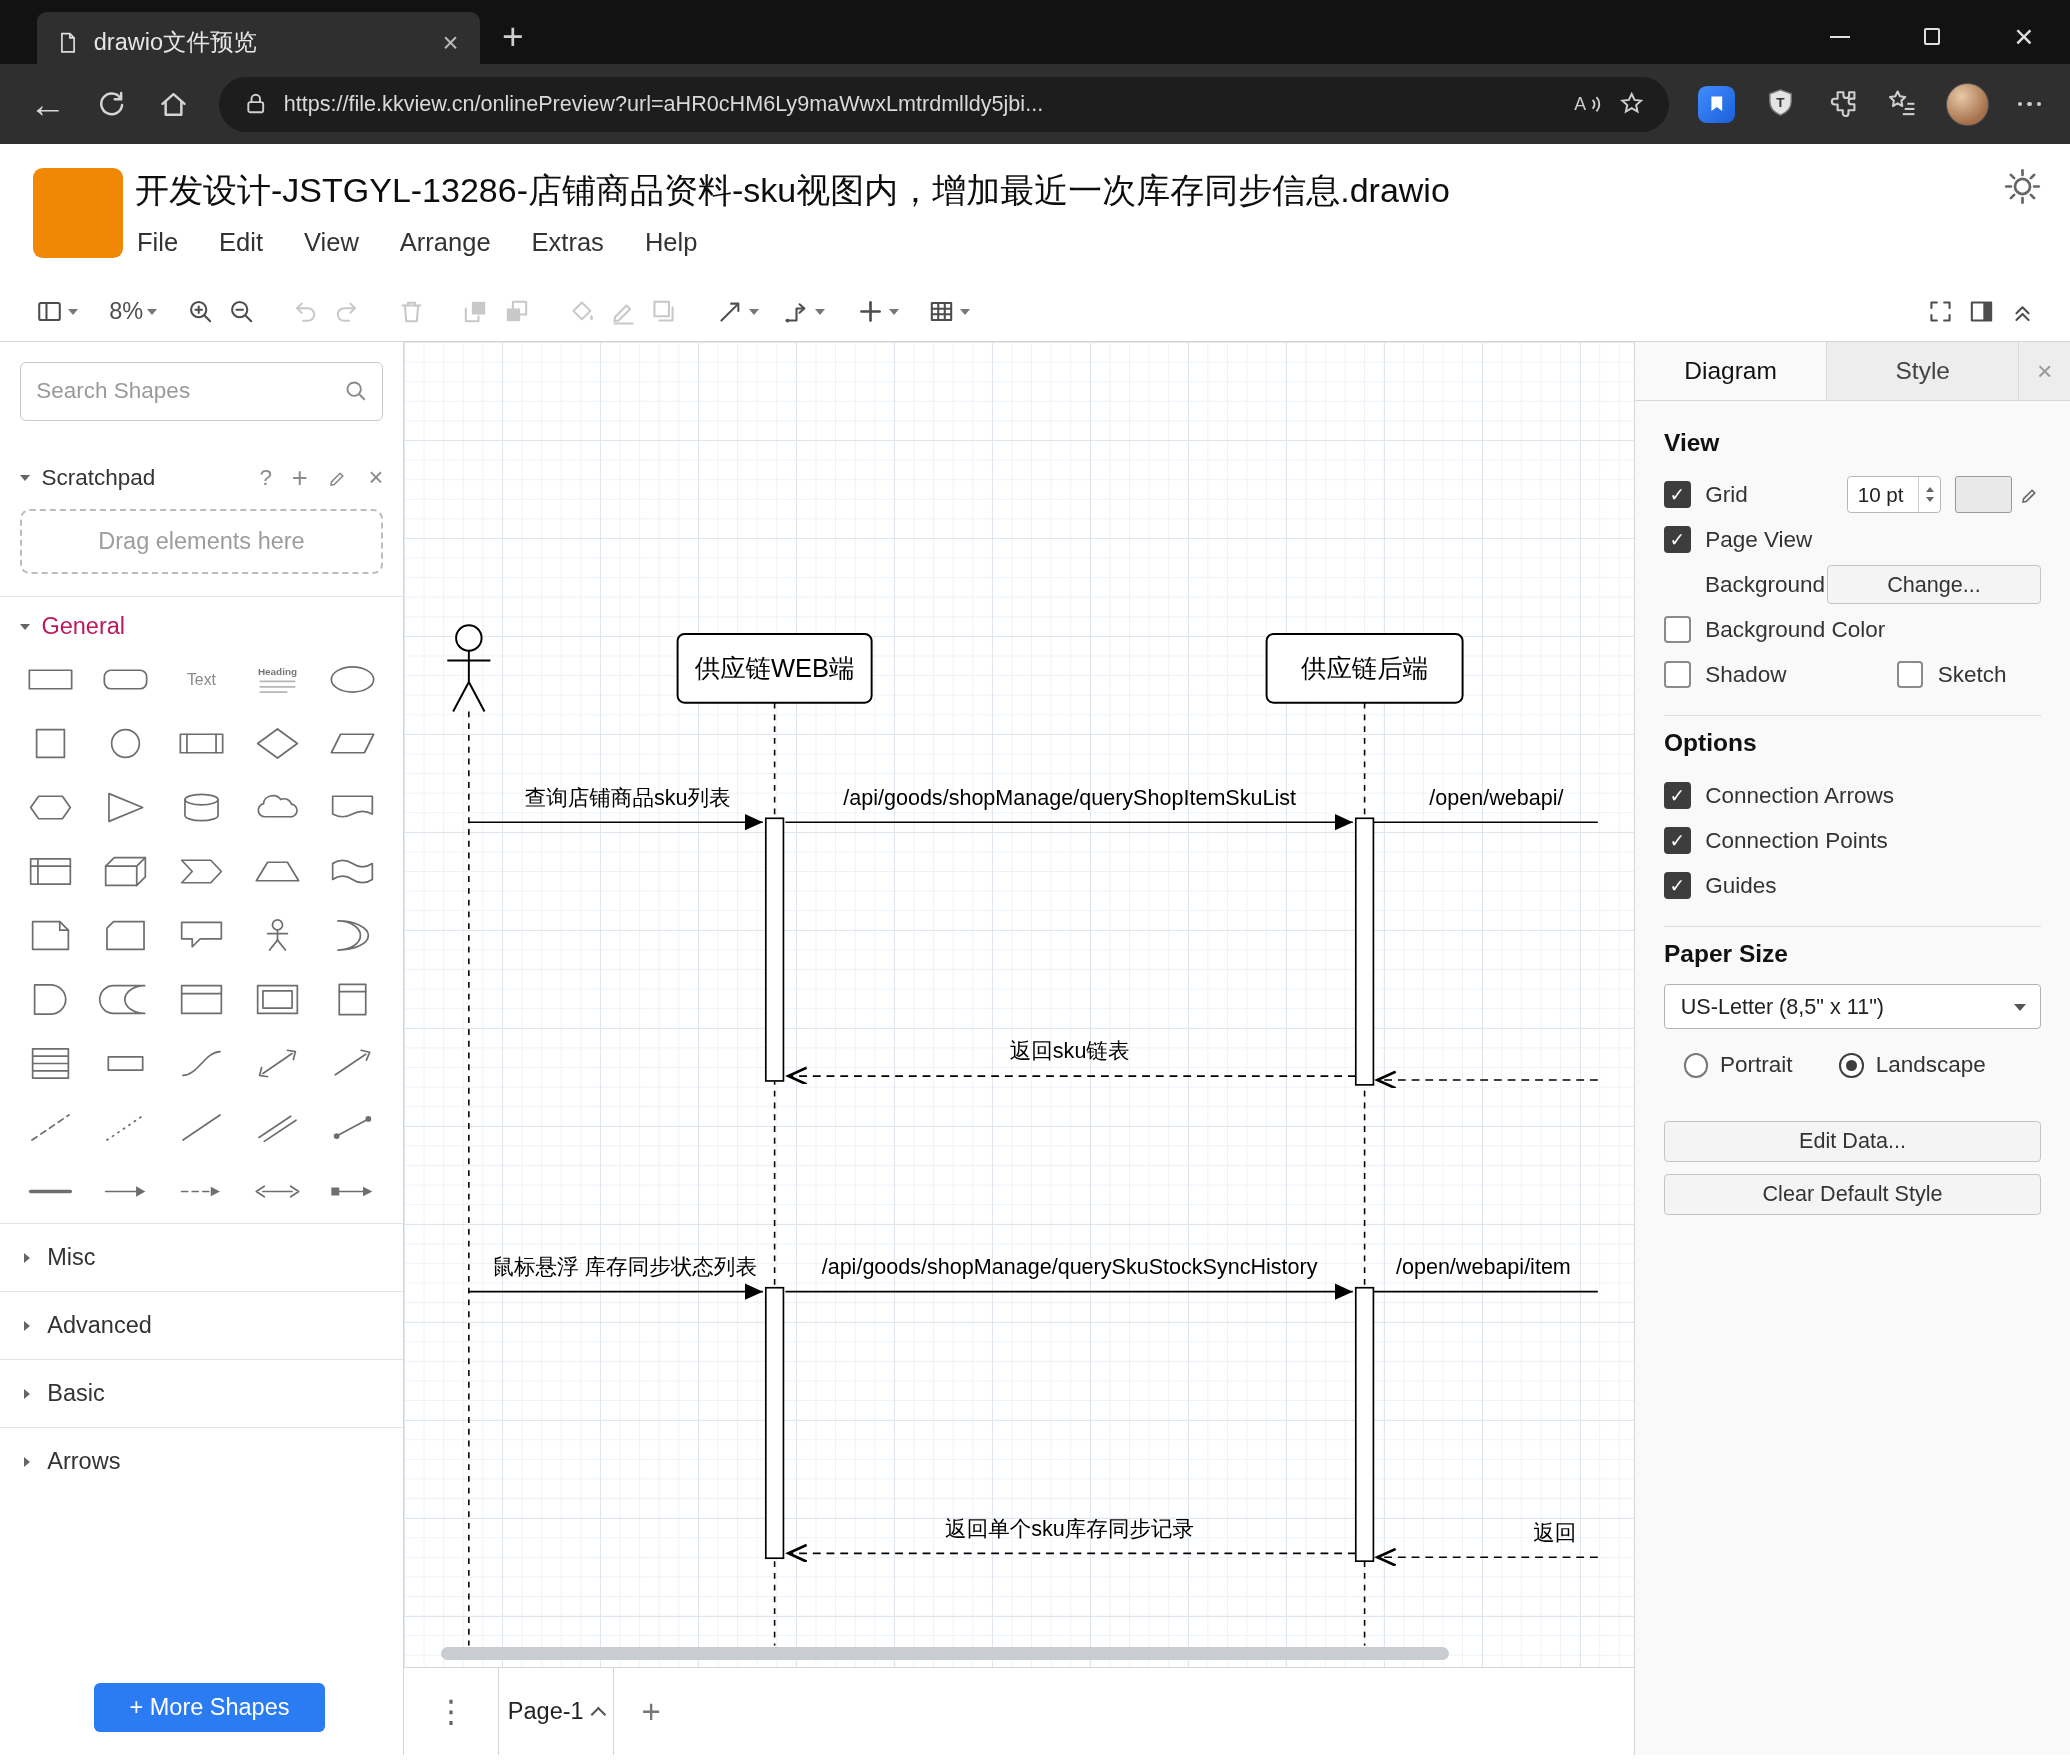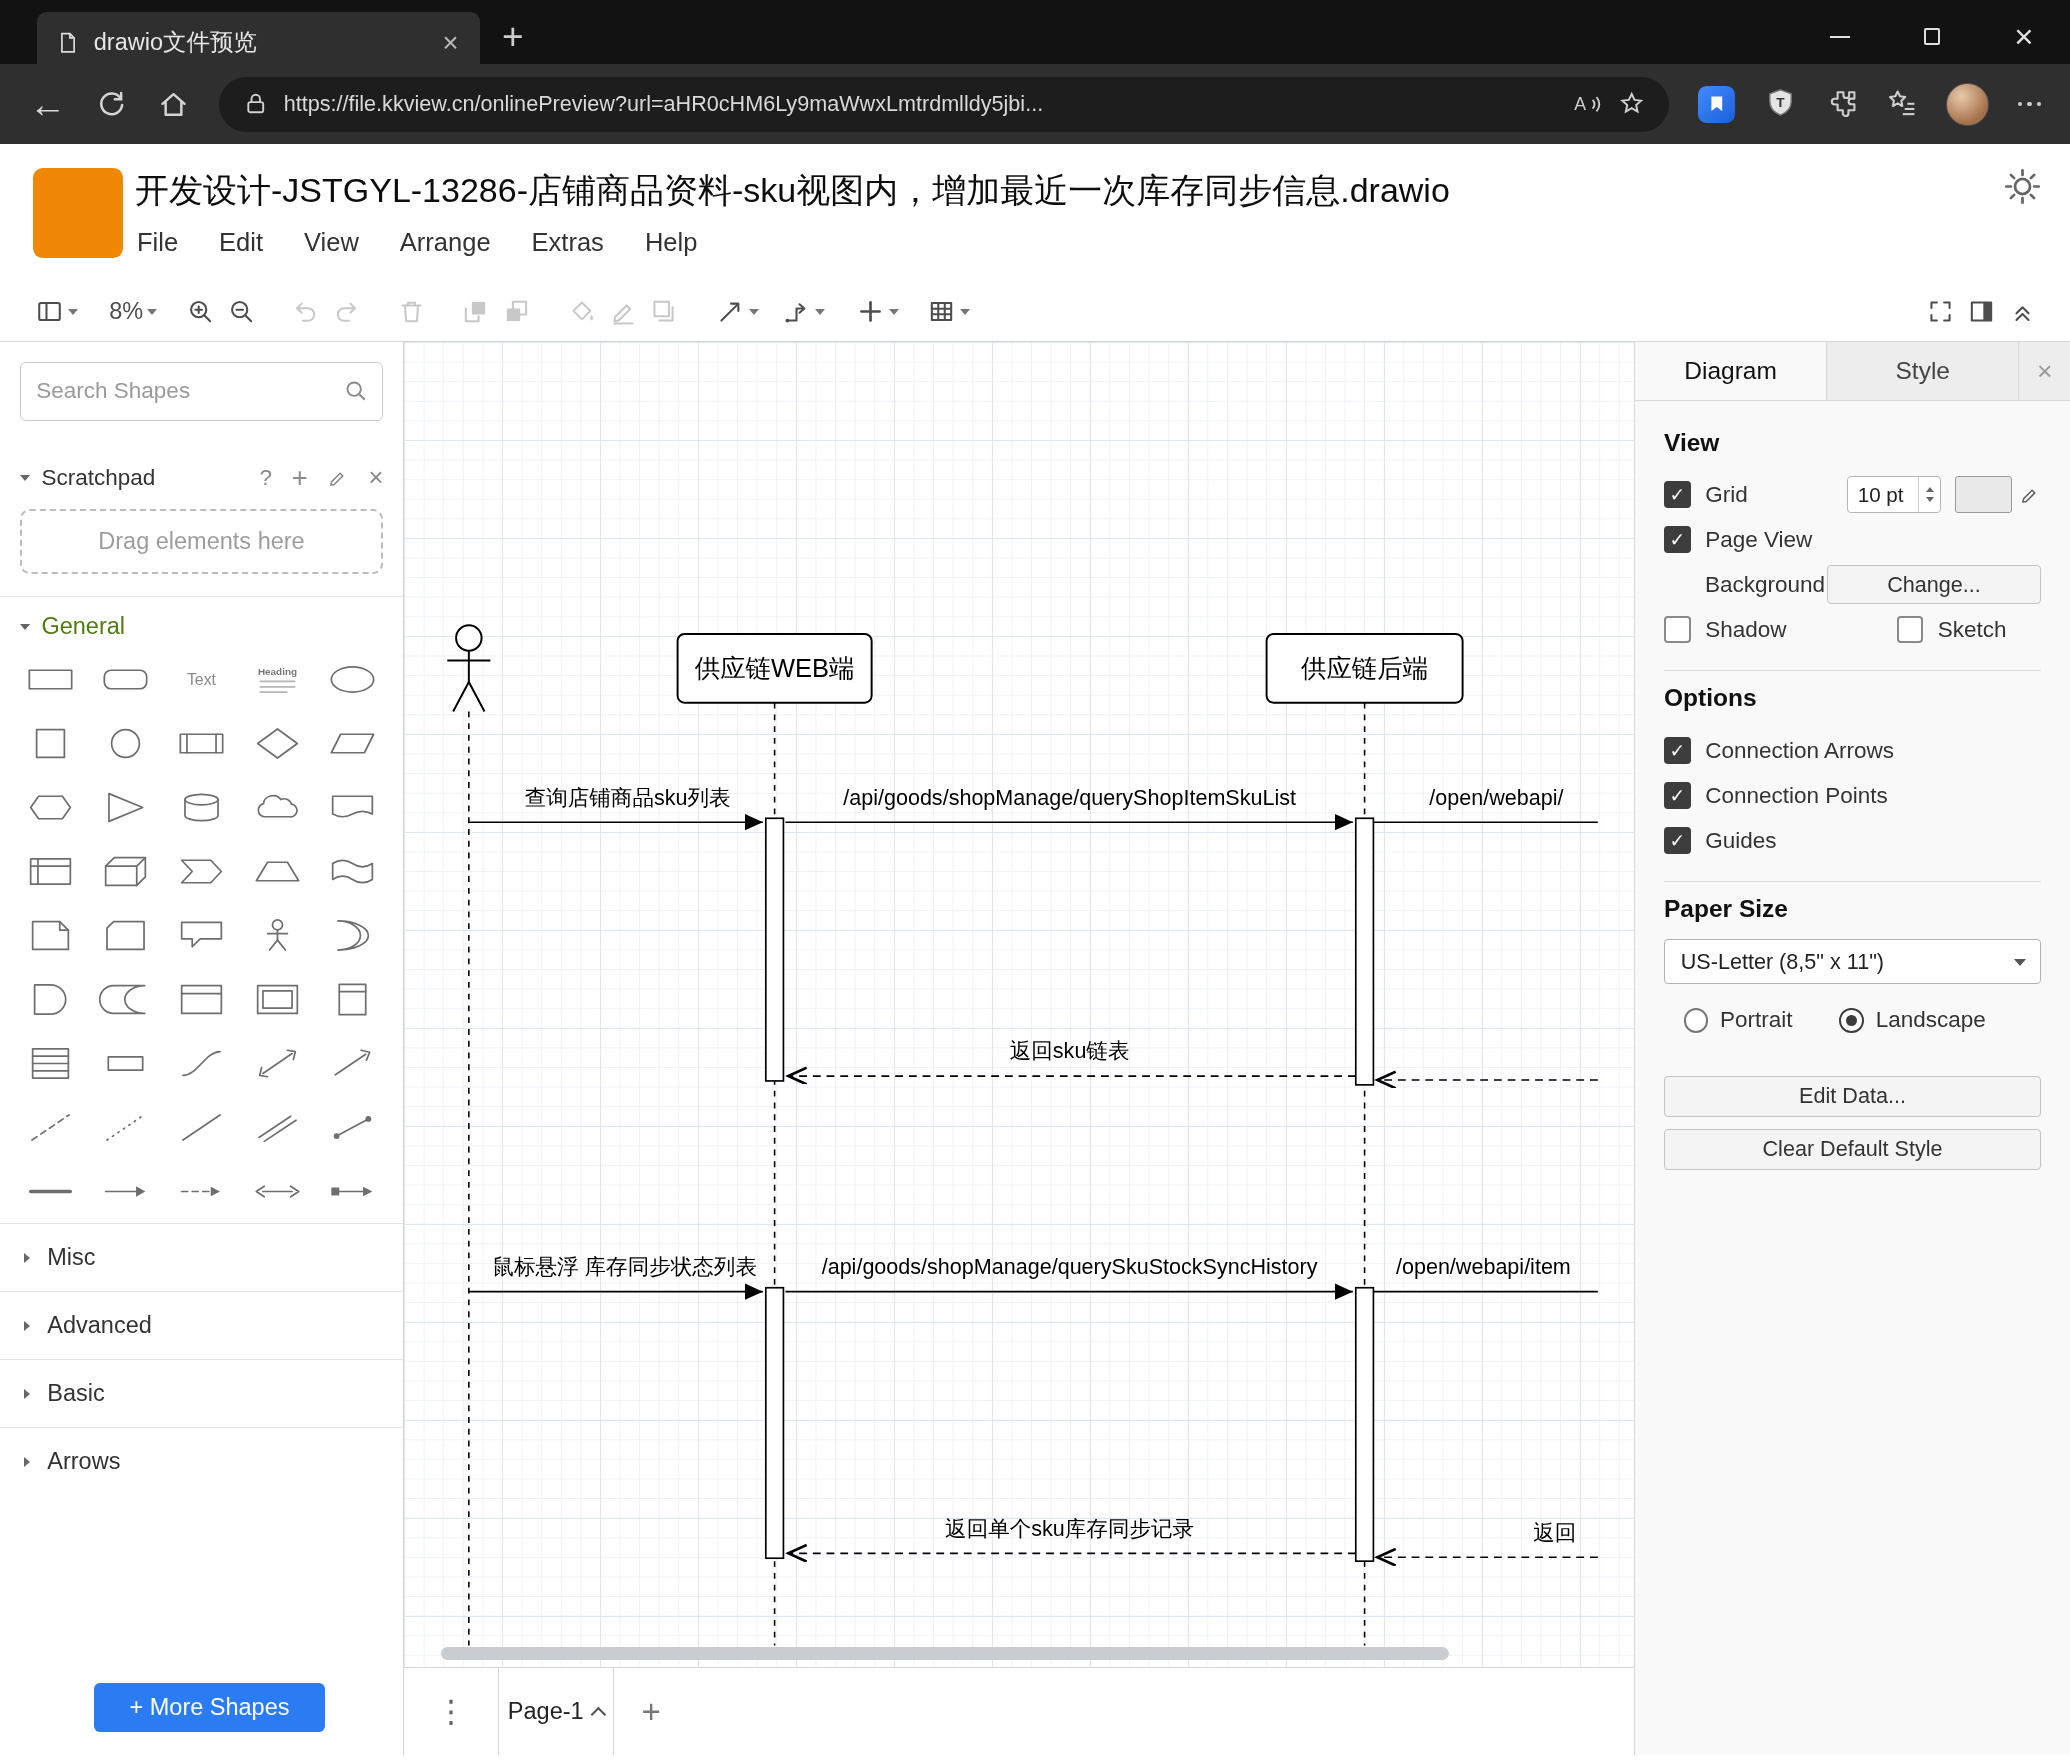--- a/index.html
+++ b/index.html
@@ -59,21 +59,21 @@
   .searchbox input{flex:1;min-width:0;border:none;outline:none;font-size:22.5px;color:#333;
                    font-family:"Liberation Sans",sans-serif;background:transparent;}
   .searchbox input::placeholder{color:#9a9a9a;}
   .scratchrow{margin:41px 19.6px 0;display:flex;align-items:center;gap:11.8px;font-size:22.5px;color:#333;}
   .scratchicons{margin-left:auto;display:flex;align-items:center;gap:19.6px;color:#8a8a8a;font-size:22.5px;}
   .chevdown{width:0;height:0;border:5.9px solid transparent;border-top:6.9px solid #666;margin-top:5.9px;}
   .chevright{width:0;height:0;border:5.9px solid transparent;border-left:6.9px solid #666;margin-left:4.9px;}
   .dragbox{margin:15.7px 19.6px 0;height:65px;border:2px dashed #bcbcbc;border-radius:9.8px;display:flex;
            align-items:center;justify-content:center;color:#9d9d9d;font-size:23.5px;}
   .generalrow{margin-top:21.6px;border-top:1px solid #e6e6e6;padding:15.7px 19.6px 7.8px;display:flex;
-              align-items:center;gap:11.8px;font-size:23.5px;color:#4d7c0f;}
+              align-items:center;gap:11.8px;font-size:23.5px;color:#be185d;}
   .shapegrid{padding:0 12.7px;display:grid;grid-template-columns:repeat(5,1fr);}
   .shape{height:64px;display:flex;align-items:center;justify-content:center;}
   .sideSections .secrow{height:68px;border-top:1px solid #e4e4e4;display:flex;align-items:center;
                         padding:0 19.6px;gap:11.8px;font-size:23.5px;color:#333;}
   .moreshapes{position:absolute;left:94px;bottom:23.5px;width:231px;height:49px;background:#2b7bf3;
               color:#fff;font-size:23.5px;border-radius:5.9px;display:flex;align-items:center;justify-content:center;}
 
   
   .center{flex:1;min-width:0;display:flex;flex-direction:column;}
   .canvas{position:relative;flex:1;overflow:hidden;background-color:#fff;
@@ -785,20 +785,24 @@
         <div class="prow">
           <span class="cb on">✓</span>
           <span>Page View</span>
         </div>
 
         <div class="prow">
           <span style="margin-left:41px;text-align:center;">Background</span>
           <span class="pbtn changebtn">Change...</span>
         </div>
 
+        <div class="prow">
+          <span class="cb"></span>
+          <span>Background Color</span>
+        </div>
 
         <div class="prow">
           <span class="cb"></span>
           <span>Shadow</span>
           <span class="cb" style="margin-left:110px;"></span>
           <span>Sketch</span>
         </div>
 
         <hr class="phr">
 

